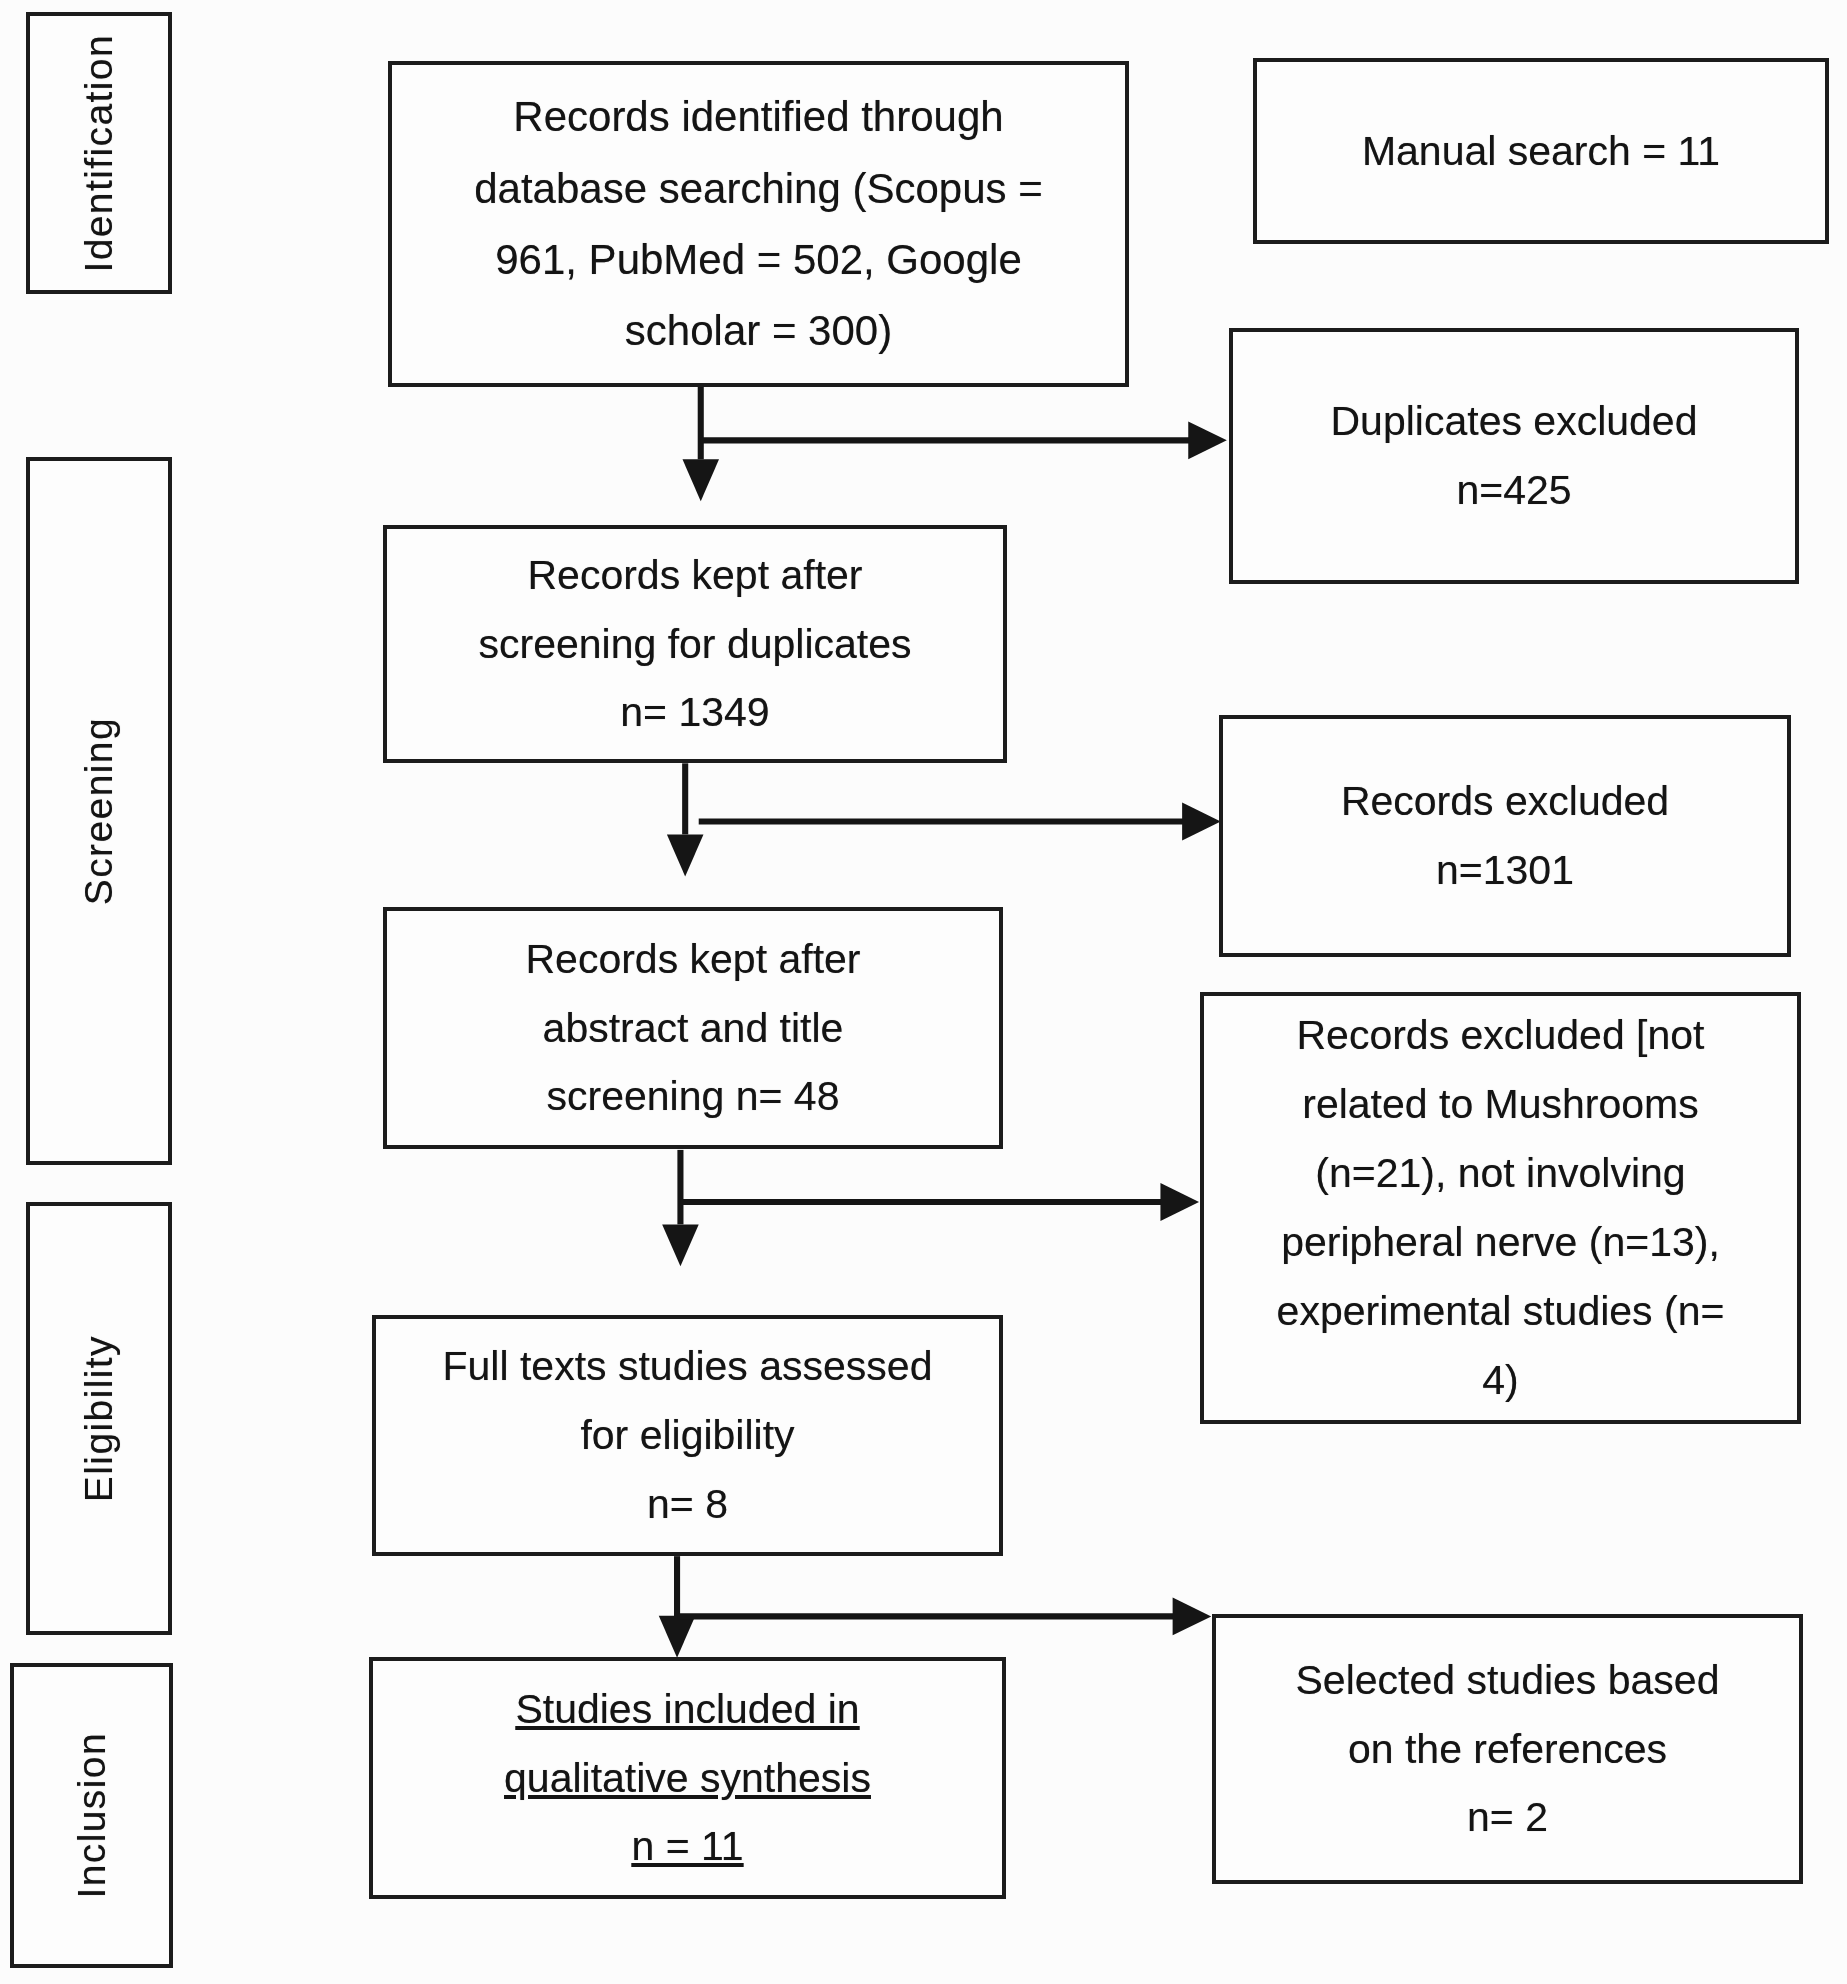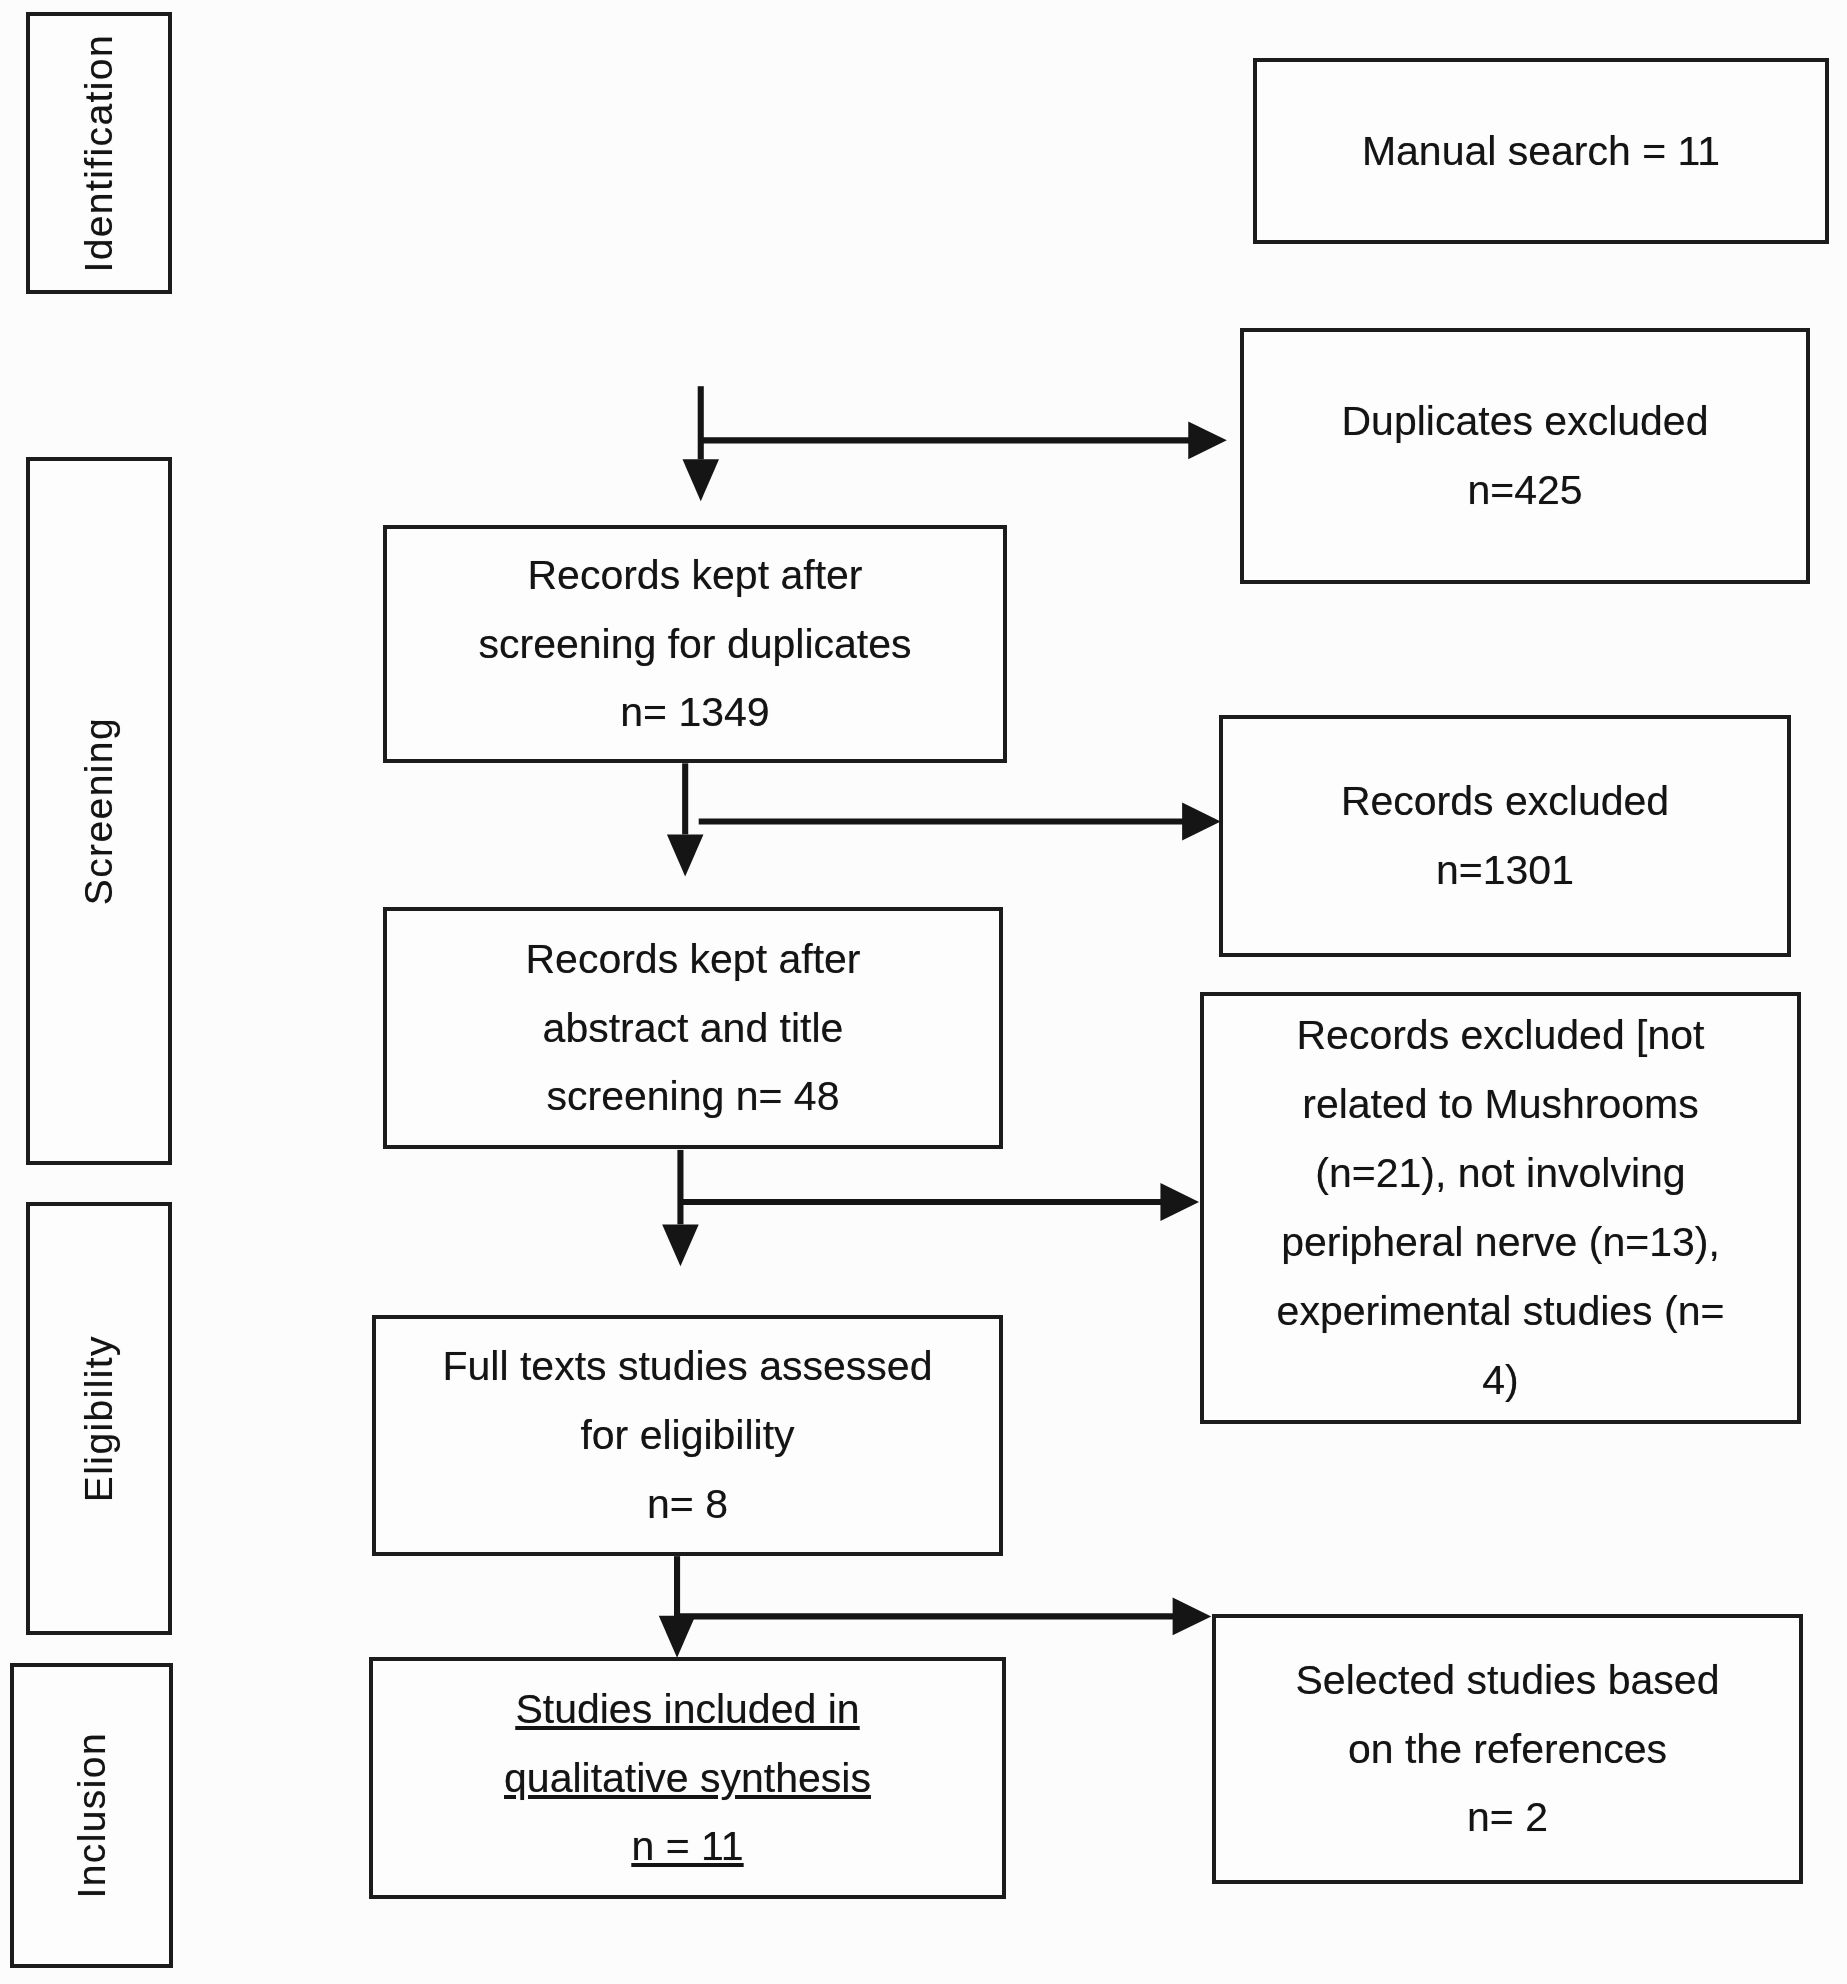--- a/index.html
+++ b/index.html
@@ -97,20 +97,26 @@
   <div class="box stage-box" style="left:26px; top:457px; width:146px; height:708px;">
     <span class="vtext">Screening</span>
   </div>
   <div class="box stage-box" style="left:26px; top:1202px; width:146px; height:433px;">
     <span class="vtext">Eligibility</span>
   </div>
   <div class="box stage-box" style="left:10.2px; top:1663px; width:163px; height:305px;">
     <span class="vtext">Inclusion</span>
   </div>
 
+  <div class="box" style="left:388px; top:61px; width:741px; height:326px;">
+    <div class="box-text big-text">Records identified through
+database searching (Scopus =
+961, PubMed = 502, Google
+scholar = 300)</div>
+  </div>
   <div class="box" style="left:383px; top:525px; width:624px; height:238px;">
     <div class="box-text">Records kept after
 screening for duplicates
 n= 1349</div>
   </div>
   <div class="box" style="left:383px; top:907px; width:620px; height:242px;">
     <div class="box-text">Records kept after
 abstract and title
 screening n= 48</div>
   </div>
@@ -121,21 +127,21 @@
   </div>
   <div class="box" style="left:369px; top:1657px; width:637px; height:242px;text-decoration:underline;">
     <div class="box-text">Studies included in
 qualitative synthesis
 n = 11</div>
   </div>
 
   <div class="box" style="left:1253px; top:58px; width:576px; height:186px;">
     <div class="box-text">Manual search = 11</div>
   </div>
-  <div class="box" style="left:1229px; top:328px; width:570px; height:256px;margin-left:11px;">
+  <div class="box" style="left:1229px; top:328px; width:570px; height:256px;">
     <div class="box-text">Duplicates excluded
 n=425</div>
   </div>
   <div class="box" style="left:1219px; top:715px; width:572px; height:242px;text-align:center;">
     <div class="box-text">Records excluded
 n=1301</div>
   </div>
   <div class="box" style="left:1200px; top:992px; width:601px; height:432px;">
     <div class="box-text">Records excluded [not
 related to Mushrooms

